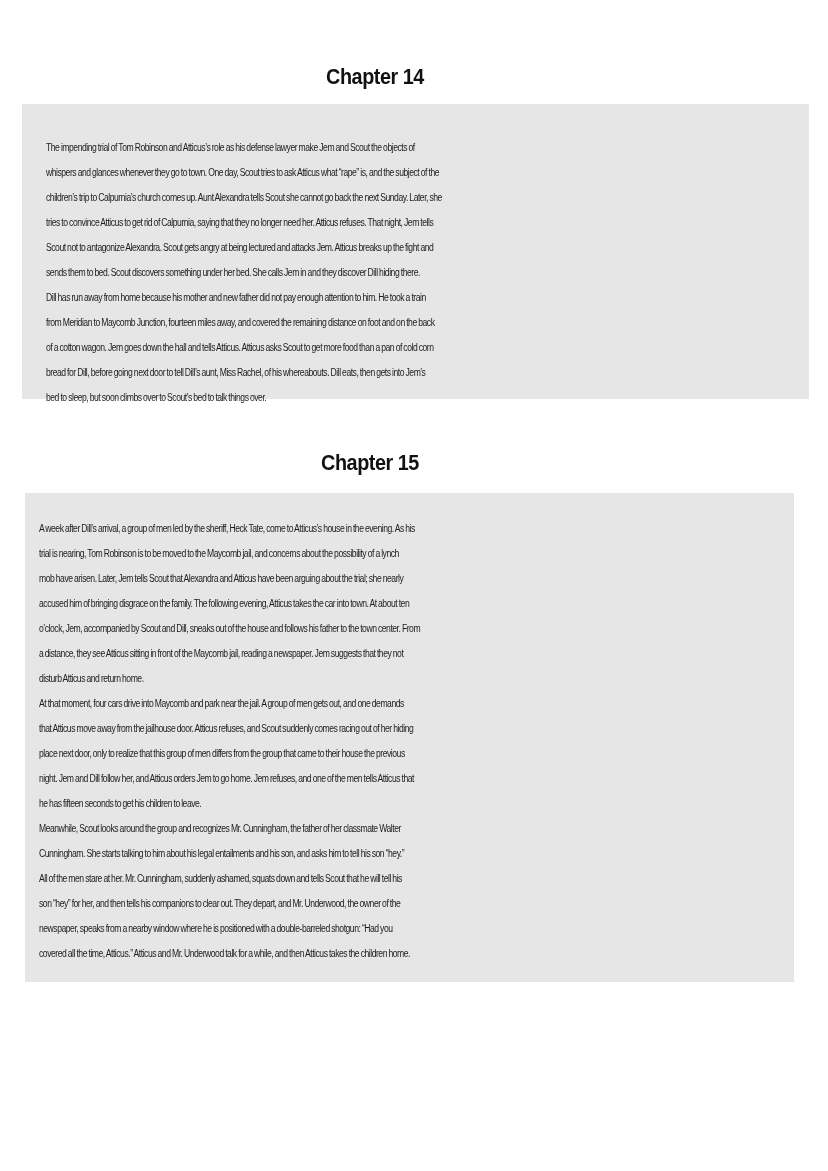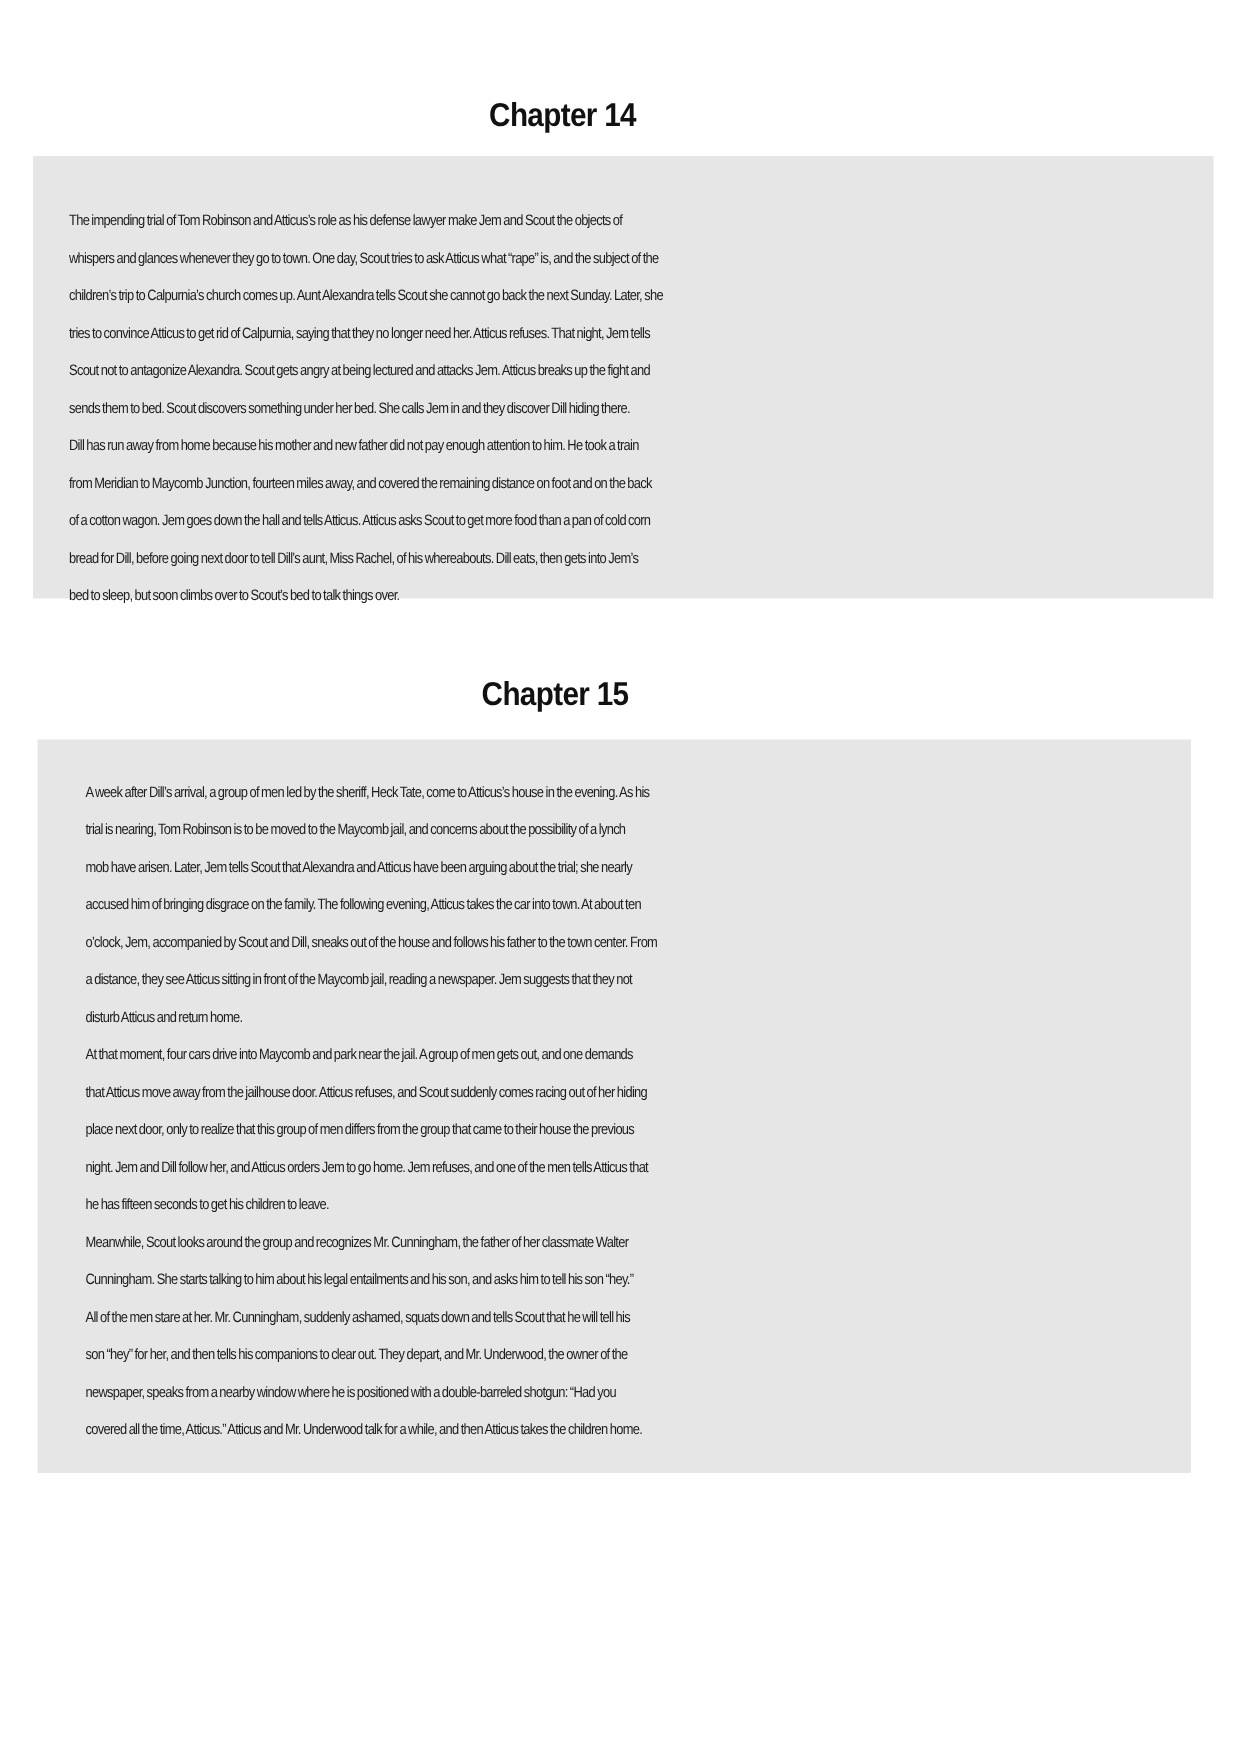--- a/index.html
+++ b/index.html
@@ -47,21 +47,21 @@
     <span class="line">Dill has run away from home because his mother and new father did not pay enough attention to him. He took a train</span>
     <span class="line">from Meridian to Maycomb Junction, fourteen miles away, and covered the remaining distance on foot and on the back</span>
     <span class="line">of a cotton wagon. Jem goes down the hall and tells Atticus. Atticus asks Scout to get more food than a pan of cold corn</span>
     <span class="line">bread for Dill, before going next door to tell Dill’s aunt, Miss Rachel, of his whereabouts. Dill eats, then gets into Jem’s</span>
     <span class="line">bed to sleep, but soon climbs over to Scout’s bed to talk things over.</span>
   </p>
 </div>
 
 <div class="chapter-title" style="left:285px; top:450px; width:170px;">Chapter 15</div>
 
-<div class="summary-box" style="left:25px; top:493px; width:769px; height:489px; padding:11px 0 0 20px;">
+<div class="summary-box" style="left:25px; top:493px; width:769px; height:489px; padding:11px 0 0 2px;">
   <p class="summary-text">
     <span class="line">A week after Dill’s arrival, a group of men led by the sheriff, Heck Tate, come to Atticus’s house in the evening. As his</span>
     <span class="line">trial is nearing, Tom Robinson is to be moved to the Maycomb jail, and concerns about the possibility of a lynch</span>
     <span class="line">mob have arisen. Later, Jem tells Scout that Alexandra and Atticus have been arguing about the trial; she nearly</span>
     <span class="line">accused him of bringing disgrace on the family. The following evening, Atticus takes the car into town. At about ten</span>
     <span class="line">o’clock, Jem, accompanied by Scout and Dill, sneaks out of the house and follows his father to the town center. From</span>
     <span class="line">a distance, they see Atticus sitting in front of the Maycomb jail, reading a newspaper. Jem suggests that they not</span>
     <span class="line">disturb Atticus and return home.</span>
     <span class="line">At that moment, four cars drive into Maycomb and park near the jail. A group of men gets out, and one demands</span>
     <span class="line">that Atticus move away from the jailhouse door. Atticus refuses, and Scout suddenly comes racing out of her hiding</span>

